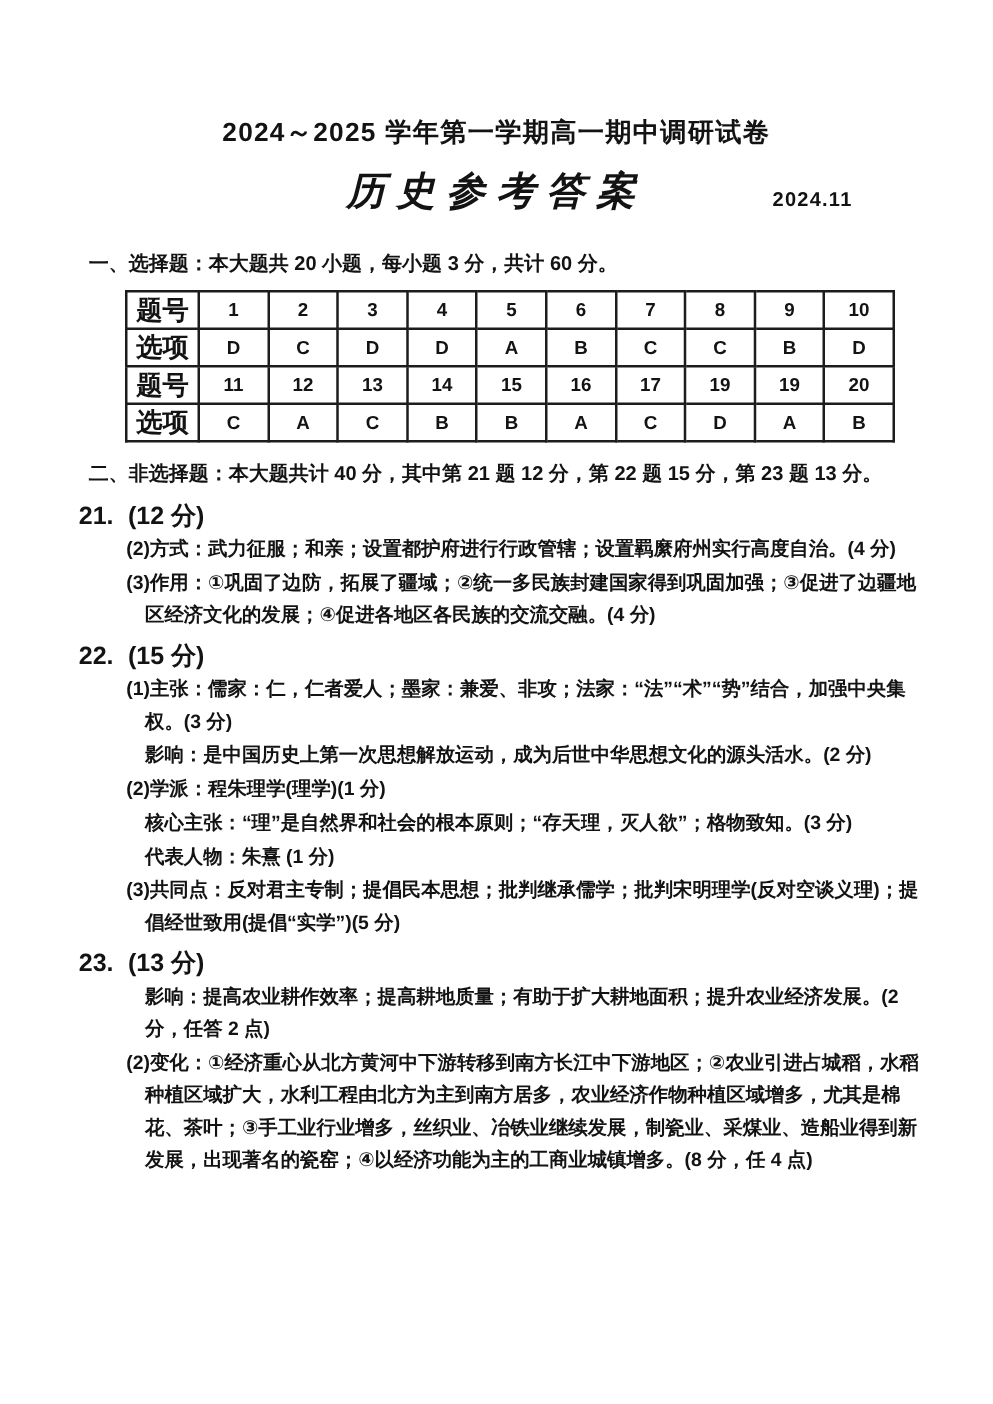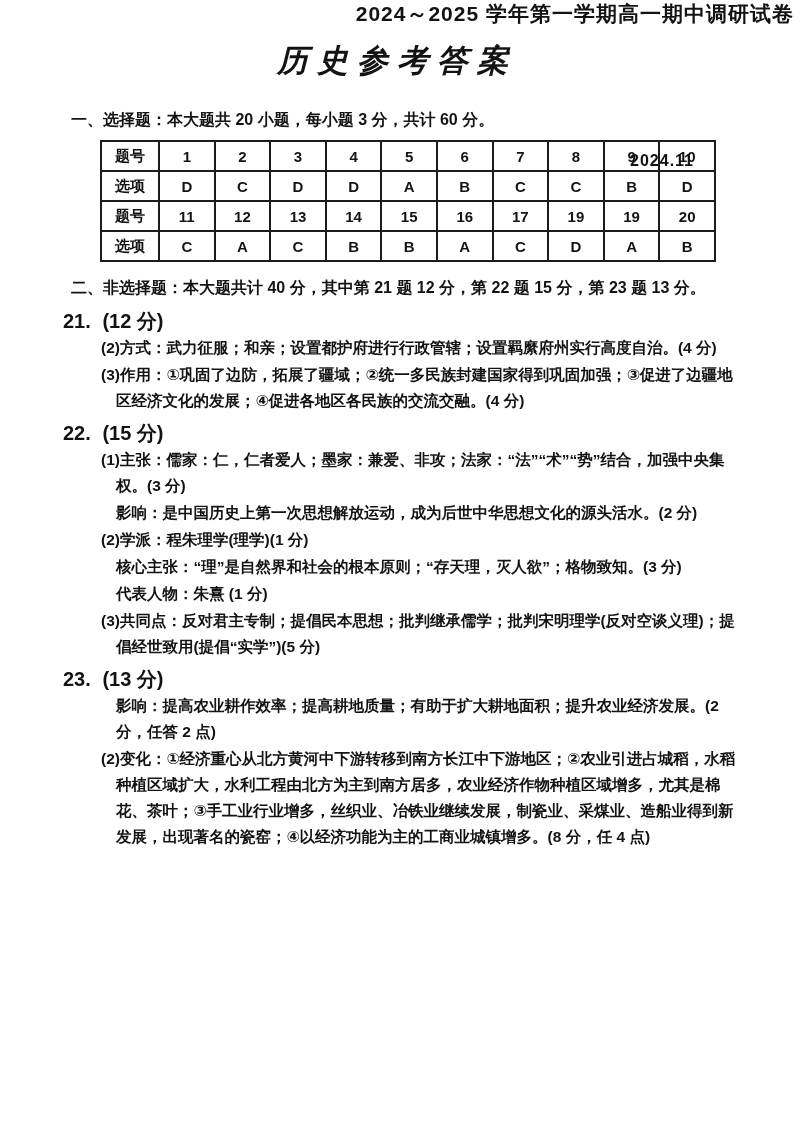--- a/index.html
+++ b/index.html
@@ -4,43 +4,43 @@
 <style>
   html,body{margin:0;padding:0;}
   body{
     width:794px;height:1123px;background:#ffffff;
     font-family:"Liberation Sans","DejaVu Sans",sans-serif;
     color:#131313;font-weight:700;
     -webkit-font-smoothing:antialiased;
   }
   .page{position:relative;width:794px;height:1123px;overflow:hidden;background:#fff;}
   .title1{
-    text-align:right;font-size:21px;letter-spacing:1px;
+    padding-top:92px;text-align:center;font-size:21px;letter-spacing:1px;
   }
   .title2{
     margin-top:12px;text-align:center;font-size:31px;letter-spacing:9px;font-style:italic;
   }
   .date{
-    position:absolute;top:152px;right:100px;font-size:16px;letter-spacing:1px;
+    position:absolute;top:152px;right:112px;font-size:16px;letter-spacing:1px;
   }
   .content{
     padding:26px 58px 0 63px;
   }
   .section-heading{
     font-size:16px;margin:0 0 8px 8px;line-height:24px;
   }
   .answer-table{
     border-collapse:collapse;margin:4px 0 14px 37px;
     table-layout:fixed;width:616px;
   }
   .answer-table td{
     border:2px solid #1c1c1c;text-align:center;vertical-align:middle;
     height:28px;font-size:15px;padding:0;
   }
-  .answer-table td.rowlabel{width:56px;font-size:15px;}
+  .answer-table td.rowlabel{width:56px;font-size:21px;}
   .question{margin-top:6px;}
   .qhead{font-size:20px;line-height:26px;}
   .qhead .qscore{margin-left:6px;}
   .qbody{margin-left:38px;}
   .para{
     font-size:15.5px;line-height:26px;
     padding-left:15px;text-indent:-15px;margin:1px 0;
   }
   .para.sub{
     padding-left:15px;text-indent:0;margin-left:0;

